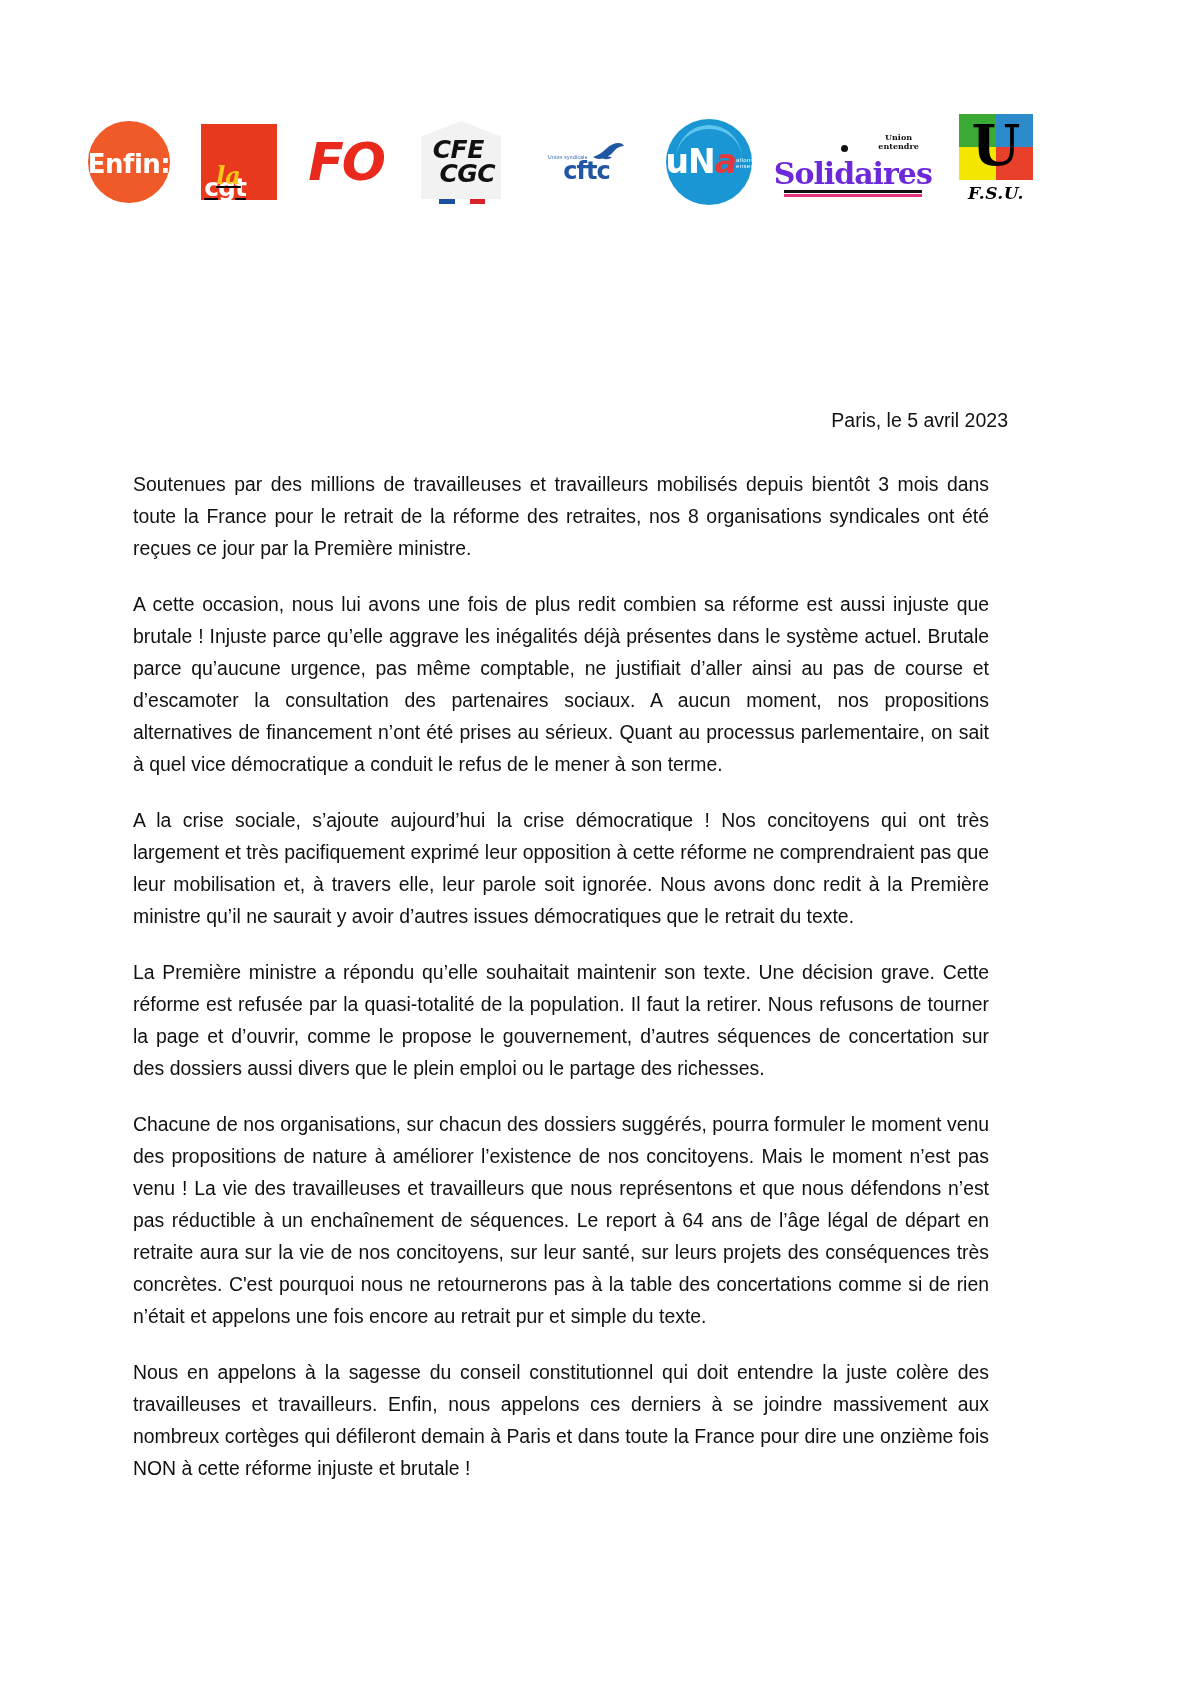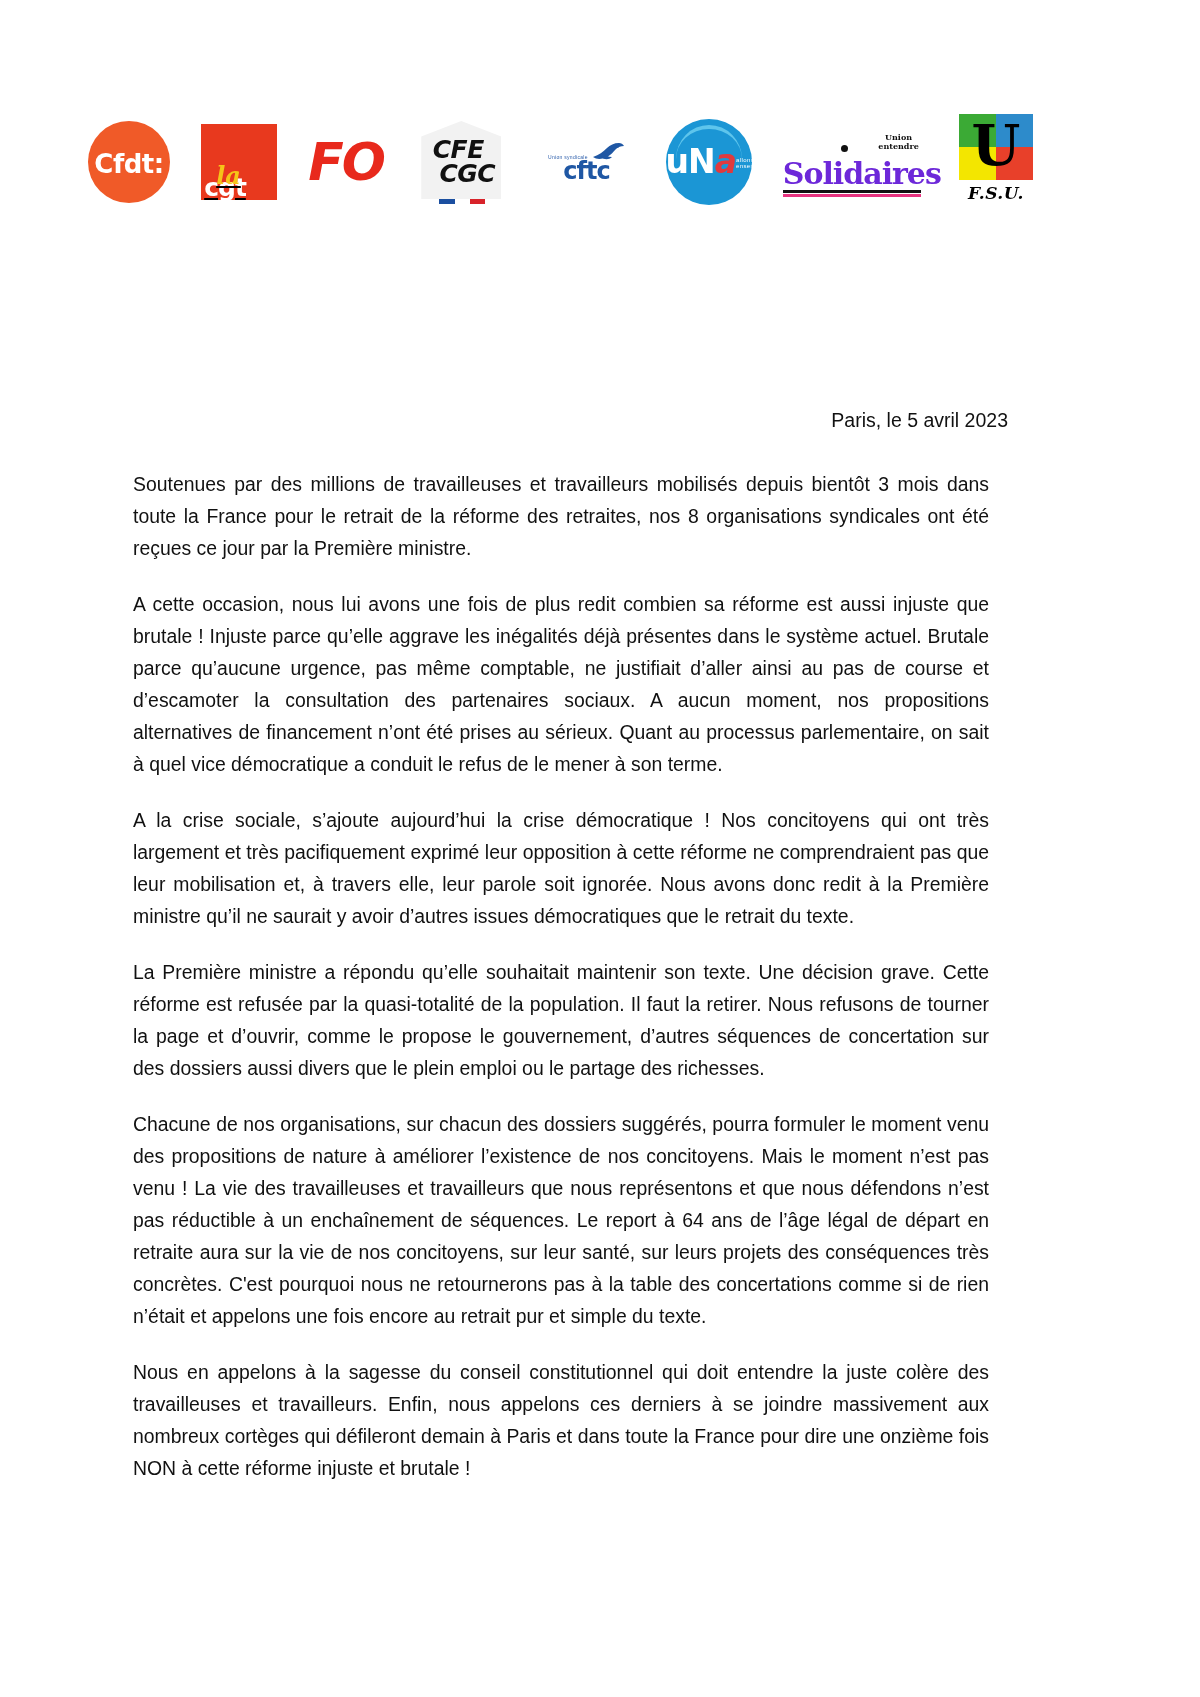--- a/index.html
+++ b/index.html
@@ -208,21 +208,21 @@
     letter-spacing: 0.4px;
     margin-top: 1px;
     position: relative;
     z-index: 2;
   }
 
   
   .logo-solidaires {
     width: 140px; height: 70px;
     flex-direction: column;
-    align-items: flex-start;
+    align-items: center;
     justify-content: center;
     position: relative;
   }
   .logo-solidaires .union {
     position: absolute;
     right: 4px; top: 6px;
     font-family: "DejaVu Serif", serif;
     font-weight: bold;
     font-size: 8px;
     line-height: 1.1;
@@ -324,21 +324,21 @@
   .letter-body p:last-child { margin-bottom: 0; }
 </style>
 </head>
 <body>
 
 <div class="page">
 
   <div class="logo-bar">
 
     <div class="logo logo-cfdt">
-      <span class="txt">Cfdt:</span>
+      <span class="txt">Enfin:</span>
     </div>
 
     <div class="logo logo-cgt">
       <span class="la">la</span>
       <span class="cgt">cgt</span>
     </div>
 
     <div class="logo logo-fo">
       <span class="txt">FO</span>
     </div>

